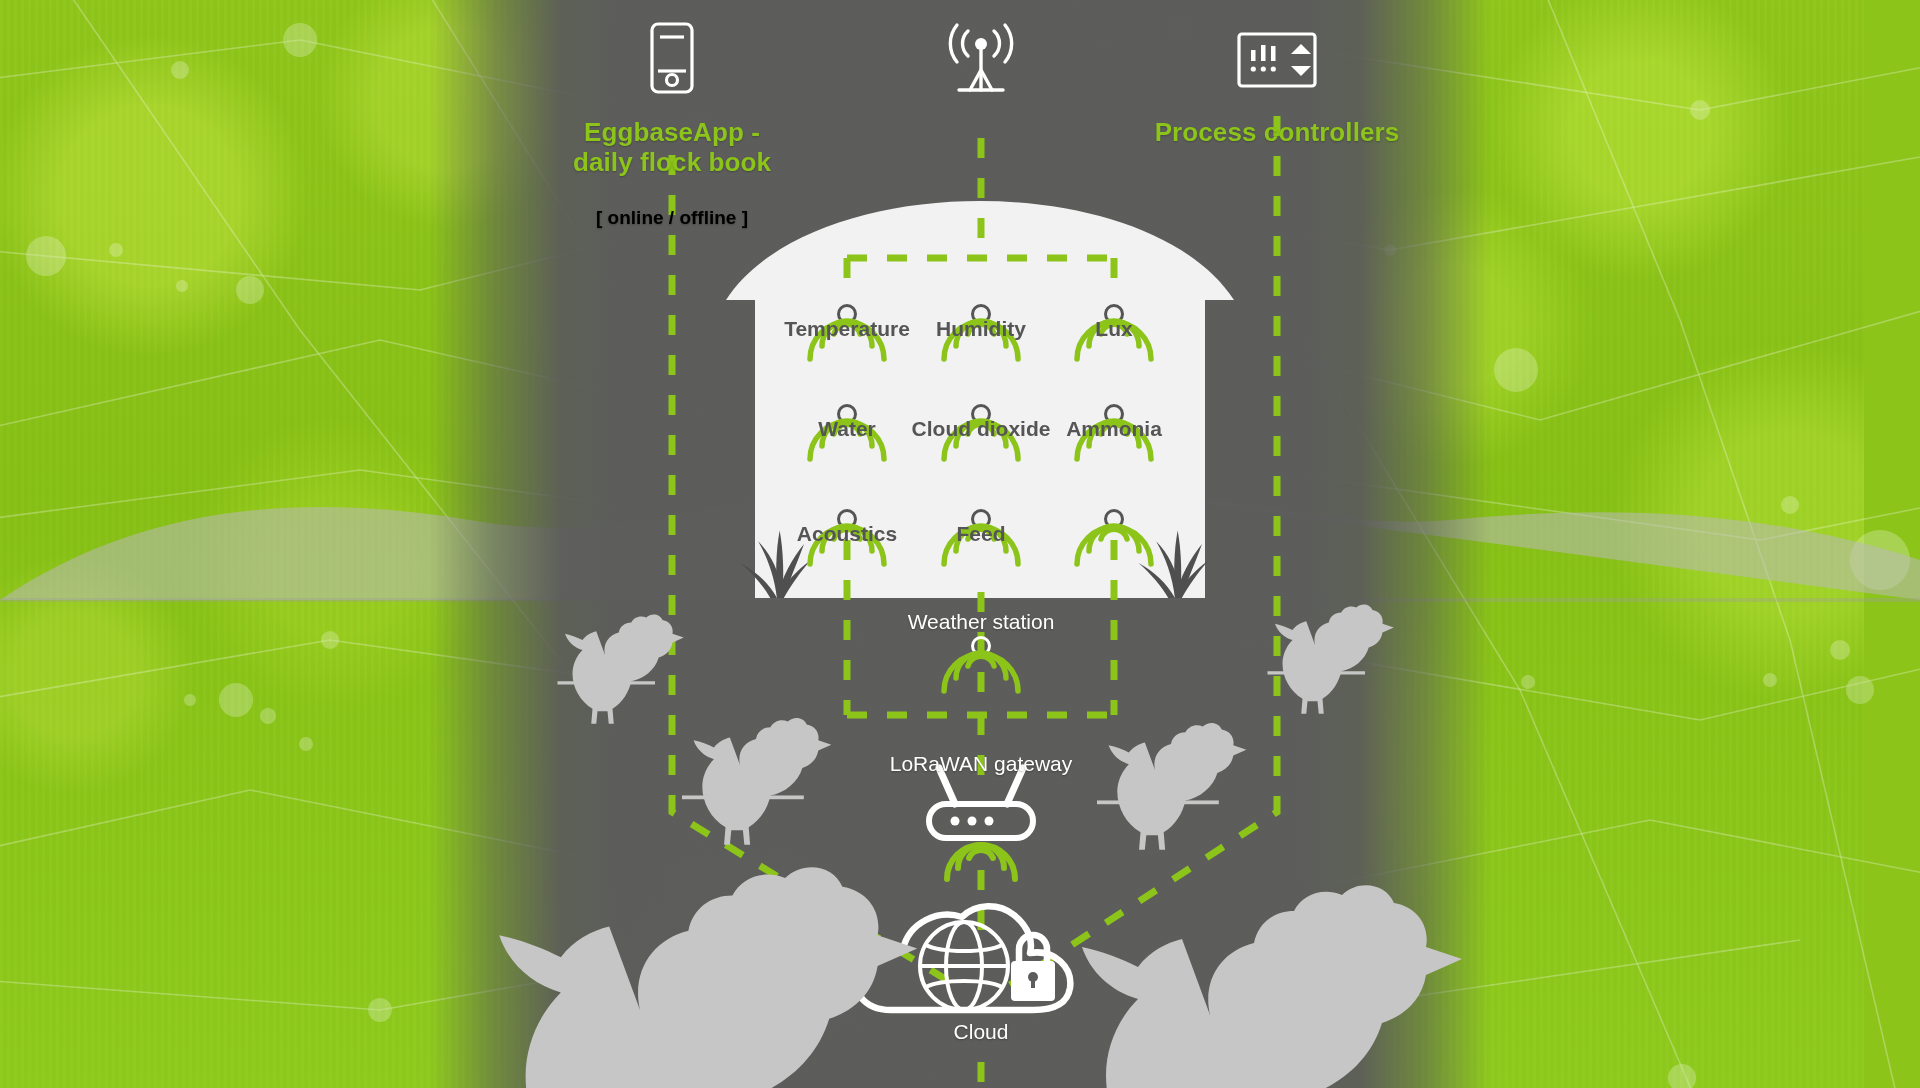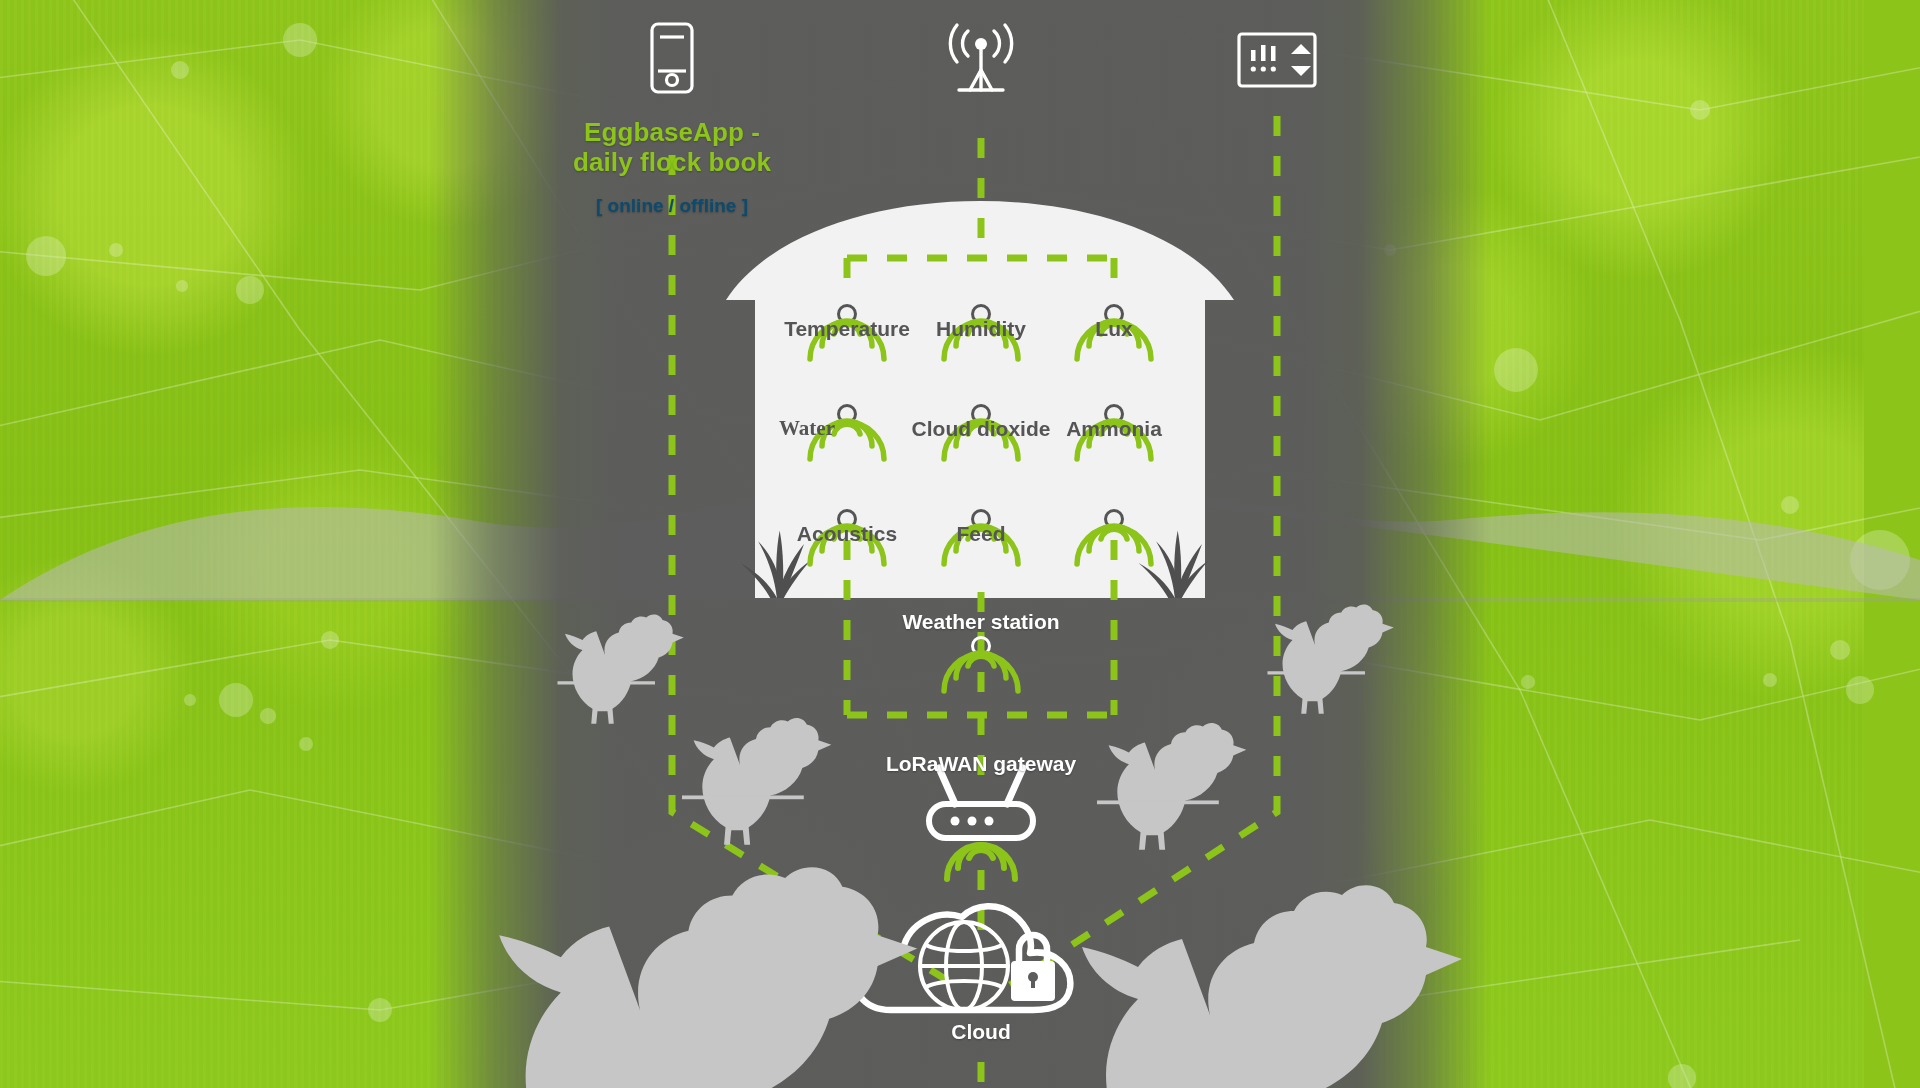--- a/index.html
+++ b/index.html
@@ -49,24 +49,24 @@
   
   .hills{position:absolute;left:0;top:0;width:1920px;height:1088px;}
 
   
   #scene{position:absolute;inset:0;}
 
   
   .lbl{position:absolute;text-align:center;white-space:pre-line;line-height:1.16;}
   .top-lbl{color:#8cc41a;font-weight:bold;font-size:26px;letter-spacing:.1px;
     text-shadow:0 1px 2px rgba(0,0,0,.25);}
-  .top-sub{color:#0c4a6e;font-weight:bold;font-size:19px;margin-top:0;
+  .top-sub{color:#000000;font-weight:bold;font-size:19px;margin-top:12px;
     text-shadow:0 1px 2px rgba(0,0,0,.25);}
   .sensor-lbl{color:#555555;font-weight:bold;font-size:21px;line-height:1.12;margin-top:36px;}
-  .white-lbl{color:#ffffff;font-weight:bold;font-size:21px;
+  .white-lbl{color:#ffffff;font-weight:normal;font-size:21px;
     text-shadow:0 1px 2px rgba(0,0,0,.3);}
 </style>
 </head>
 <body>
 
 <div id="stage">
 
   <div class="bg-green"></div>
 
   <svg class="bg-net" width="1920" height="1088" viewBox="0 0 1920 1088">
@@ -324,26 +324,29 @@
     </g>
   </svg>
 
   <div class="lbl" style="left:472px;top:98px;width:400px;">
     <div class="top-lbl">EggbaseApp -
 daily flock book</div>
     <div class="top-sub">[ online / offline ]</div>
   </div>
 
 
+  <div class="lbl" style="left:1087px;top:98px;width:380px;">
+    <div class="top-lbl">Process controllers</div>
+  </div>
 
   <div class="lbl sensor-lbl" style="left:727px;top:281px;width:240px;">Temperature</div>
   <div class="lbl sensor-lbl" style="left:861px;top:281px;width:240px;">Humidity</div>
   <div class="lbl sensor-lbl" style="left:994px;top:281px;width:240px;">Lux</div>
 
-  <div class="lbl sensor-lbl" style="left:687px;top:381px;width:240px;font-family:Liberation Serif, serif;">Water</div>
+  <div class="lbl sensor-lbl" style="left:727px;top:381px;width:240px;">Water</div>
   <div class="lbl sensor-lbl" style="left:861px;top:381px;width:240px;">Cloud dioxide</div>
   <div class="lbl sensor-lbl" style="left:994px;top:381px;width:240px;">Ammonia</div>
 
   <div class="lbl sensor-lbl" style="left:727px;top:486px;width:240px;">Acoustics</div>
   <div class="lbl sensor-lbl" style="left:861px;top:486px;width:240px;">Feed</div>
 
   <div class="lbl white-lbl" style="left:811px;top:610px;width:340px;">Weather station</div>
   <div class="lbl white-lbl" style="left:811px;top:752px;width:340px;">LoRaWAN gateway</div>
   <div class="lbl white-lbl" style="left:881px;top:1020px;width:200px;">Cloud</div>
 

